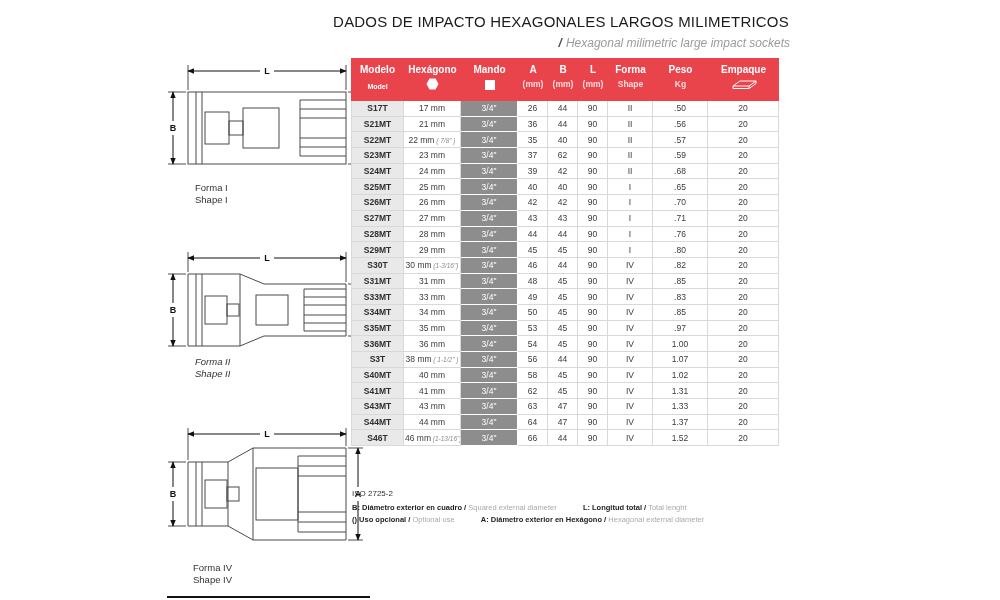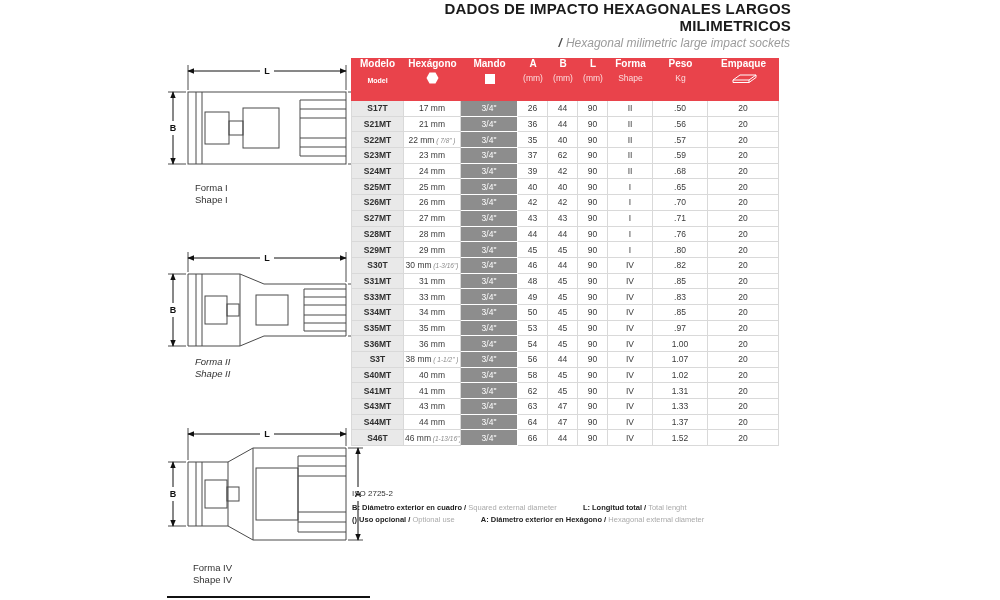--- a/index.html
+++ b/index.html
@@ -1,30 +1,30 @@
 <!DOCTYPE html>
 <html><head>
 <meta charset="utf-8">
 <style>
   html,body{margin:0;padding:0;background:#fff;}
   .page{position:relative;width:1000px;height:600px;background:#fff;overflow:hidden;
         font-family:"Liberation Sans", sans-serif;}
 
   
-  .title{position:absolute;left:331px;top:0;width:460px;text-align:right;
-         font-size:15px;font-weight:bold;color:#1b1b1b;letter-spacing:.2px;}
+  .title{position:absolute;left:331px;top:13px;width:460px;text-align:center;
+         font-size:15px;font-weight:normal;color:#1b1b1b;letter-spacing:.2px;}
   .subtitle{position:absolute;right:210px;top:36px;font-size:12px;font-style:italic;color:#9b9b9b;}
   .subtitle .slash{font-weight:bold;color:#4a4a4a;margin-right:4px;}
 
   
   .tbl-wrap{position:absolute;left:351px;top:58px;width:428px;}
   table{border-collapse:separate;border-spacing:0;width:428px;table-layout:fixed;}
   thead th{background:#E9434B;padding:0;vertical-align:top;height:43px;}
-  .h-top{font-size:10px;font-weight:bold;color:#fff;line-height:11px;}
-  .h-sub{font-size:8.5px;font-weight:normal;color:rgba(255,255,255,.82);margin-top:5px;line-height:9px;}
+  .h-top{font-size:10px;font-weight:bold;color:#fff;padding-top:6px;line-height:11px;}
+  .h-sub{font-size:8.5px;font-weight:bold;color:rgba(255,255,255,.82);margin-top:5px;line-height:9px;}
   .h-sub.model-sub{font-size:7px;font-weight:bold;color:#fff;margin-top:7px;}
   .h-icon{margin-top:3px;height:13px;line-height:13px;}
   tbody td{height:14.7px;padding:0 1px;font-size:8.5px;color:#3a3a3a;text-align:center;
            border-right:1px solid #d9d9d9;border-bottom:1px solid #d9d9d9;background:#fff;
            overflow:hidden;white-space:nowrap;}
   tbody td:first-child{border-left:1px solid #d9d9d9;}
   td.c-model{background:#E9E9E9;font-weight:bold;color:#2e2e2e;}
   td.c-mando{background:#8D8D8D;color:#fff;border-right:1px solid #fff;border-bottom:1px solid #fff;}
   td.c-hex .note{font-style:italic;font-size:6.5px;color:#8a8a8a;}
 

